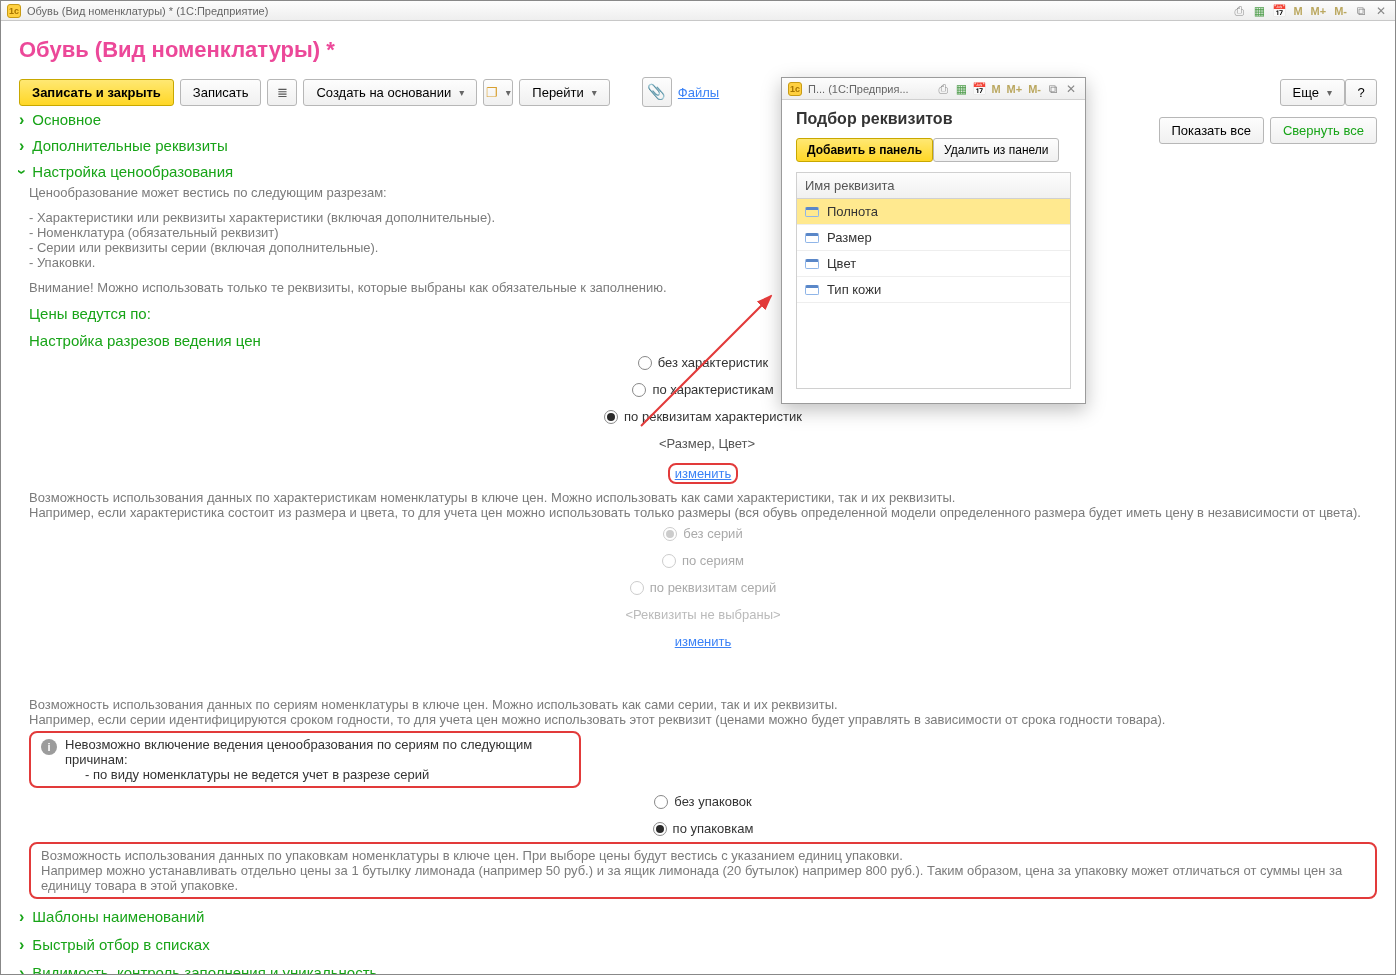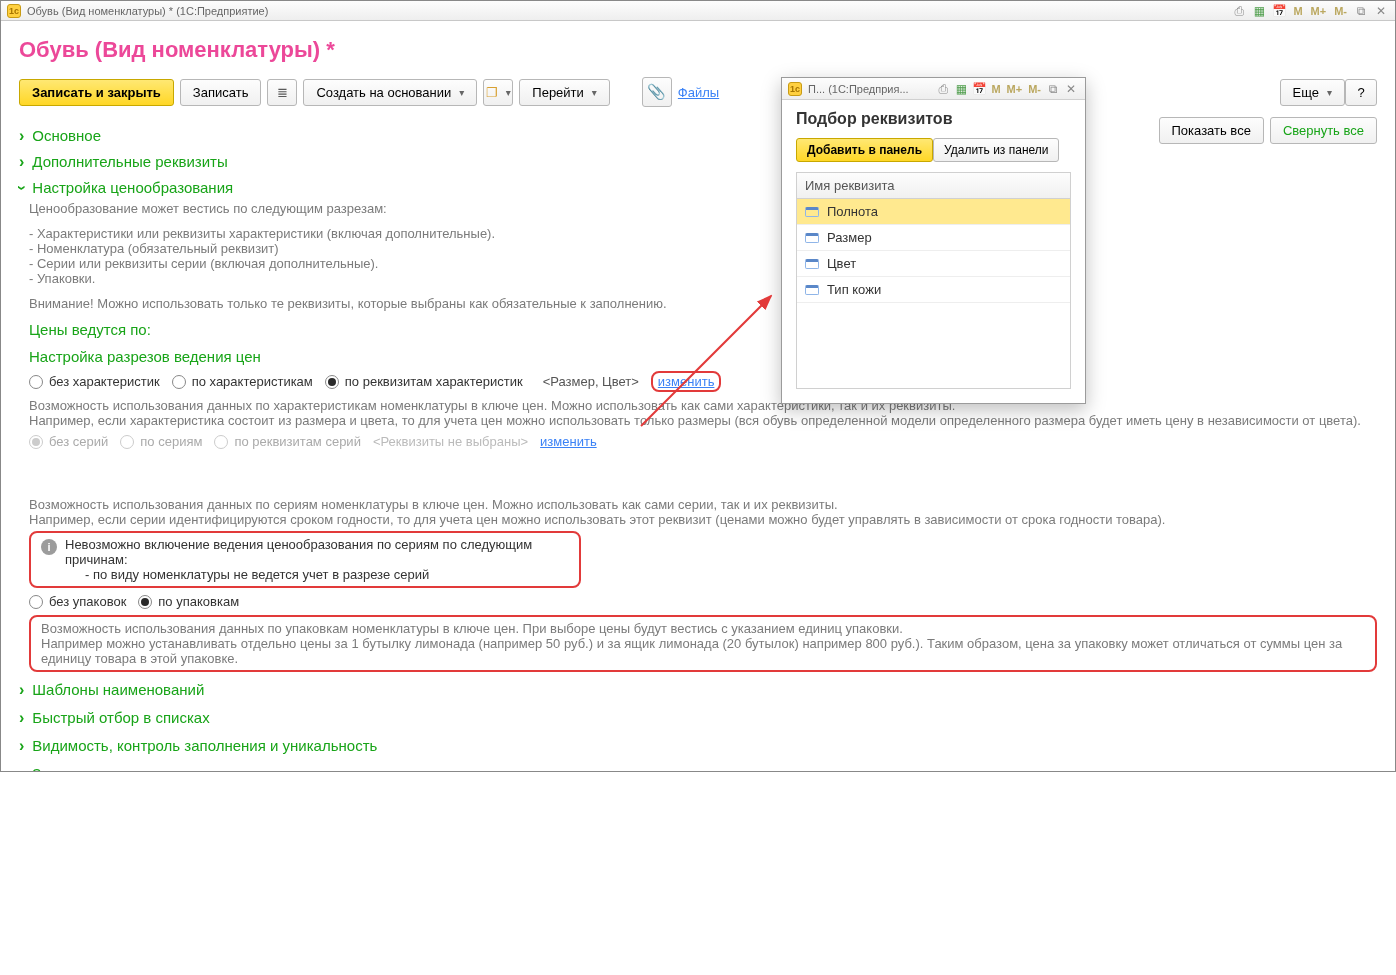--- a/index.html
+++ b/index.html
@@ -1,38 +1,38 @@
 <!DOCTYPE html>
 <html><head>
 <meta charset="utf-8">
 <style>
   * { box-sizing: border-box; font-family: Arial, sans-serif; }
   body { margin: 0; background: #fff; font-size: 13px; color: #333; }
-  .shell { width: 1396px; height: 772px; border: 1px solid #888; position: relative; display: flex; flex-direction: column; overflow: hidden; }
+  .shell { width: 1396px; height: 975px; border: 1px solid #888; position: relative; display: flex; flex-direction: column; overflow: hidden; }
   .titlebar { height: 20px; background: linear-gradient(#fdfdfd,#eee); border-bottom: 1px solid #c8c8c8; display: flex; align-items: center; padding: 0 6px; font-size: 11px; color: #666; }
   .title-icon { width: 14px; height: 14px; background: #ffd040; border-radius: 3px; border: 1px solid #c89b14; margin-right: 6px; display: inline-flex; align-items: center; justify-content: center; font-size: 9px; font-weight: bold; color: #a67400; }
   .titlebar-right { margin-left: auto; display: flex; align-items: center; gap: 4px; }
   .tb-icon { width: 16px; height: 16px; display: inline-flex; align-items: center; justify-content: center; font-size: 12px; color: #888; cursor: pointer; }
   .tb-m { font-size: 11px; font-weight: bold; color: #bba860; padding: 0 2px; }
   .content { flex: 1; padding: 10px 18px; background: #fff; overflow: auto; position: relative; }
   .page-title { font-size: 22px; font-weight: bold; color: #ec4899; margin: 6px 0 14px 0; }
-  .toolbar { display: flex; align-items: center; gap: 6px; margin-bottom: 16px; }
+  .toolbar { display: flex; align-items: center; gap: 6px; }
   .btn { border: 1px solid #b7b7b7; background: linear-gradient(#fdfdfd,#f0f0f0); padding: 5px 12px; font-size: 13px; border-radius: 3px; cursor: pointer; display: inline-flex; align-items: center; gap: 4px; }
   .btn-primary { background: linear-gradient(#ffe873,#ffd726); border-color: #c8a800; font-weight: bold; }
   .btn-icon { width: 30px; justify-content: center; padding: 5px 0; }
   .btn .glyph { font-size: 13px; color: #5a5a5a; }
   .dd-arrow::after { content: '▾'; font-size: 10px; margin-left: 4px; color: #666; }
   .link { color: #3b82f6; text-decoration: underline; cursor: pointer; }
   .right-toolbar { position: absolute; right: 18px; top: 58px; display: flex; }
   .section-chevron::before { content: '›'; display: inline-block; transform: rotate(0deg); color: #18a418; margin-right: 8px; font-size: 16px; font-weight: bold; }
   .section-chevron.open::before { transform: rotate(90deg); }
   .section-title { color: #18a418; font-size: 15px; font-weight: normal; padding: 4px 0; cursor: pointer; }
   .gray { color: #7b7b7b; }
   .green-heading { color: #18a418; font-size: 15px; margin: 10px 0 4px 0; }
-  .radio-row { display: flex; align-items: center; gap: 12px; margin: 6px 0; }
+  .radio-row { display: flex; align-items: center; gap: 12px; margin: 6px 0; flex-direction: column; }
   .radio-row.disabled { color: #aaa; }
   .radio { width: 14px; height: 14px; border: 1px solid #888; border-radius: 50%; display: inline-flex; align-items: center; justify-content: center; margin-right: 4px; }
   .radio.checked::after { content: ''; width: 8px; height: 8px; background: #2a2a2a; border-radius: 50%; }
   .radio.disabled { border-color: #ccc; }
   .radio.checked.disabled::after { background: #ccc; }
   .radio-label { display: inline-flex; align-items: center; gap: 2px; }
   .bracket-tag { color: #555; margin-left: 8px; }
   .change-link-box { border: 2px solid #e23a3a; border-radius: 8px; padding: 1px 5px; display: inline-block; }
   .info-pane { border: 2px solid #e23a3a; border-radius: 8px; padding: 4px 10px; display: flex; align-items: flex-start; gap: 8px; margin: 4px 0; width: 552px; }
   .info-pane.wide { width: auto; }

